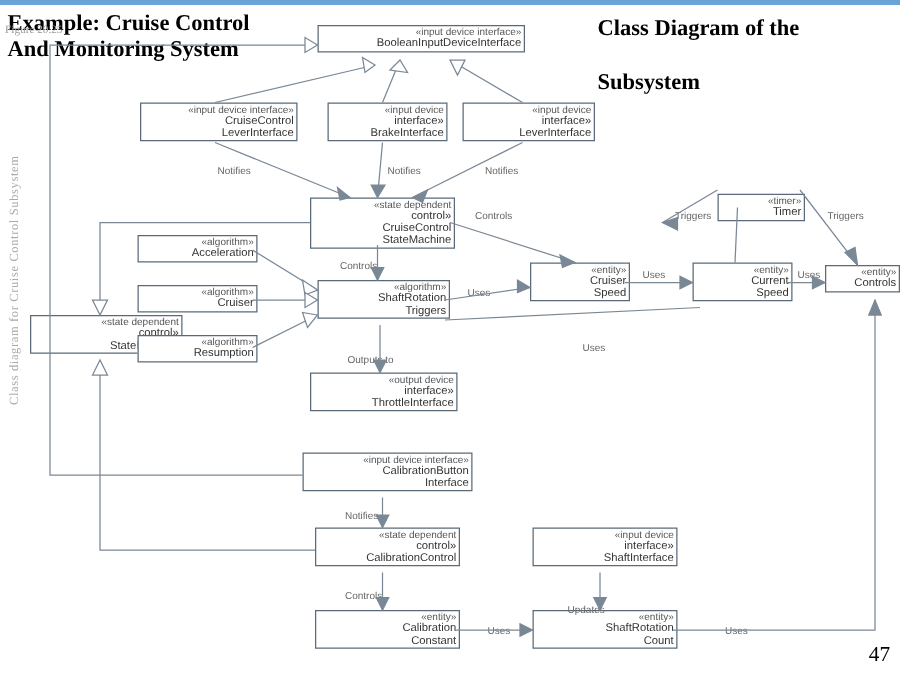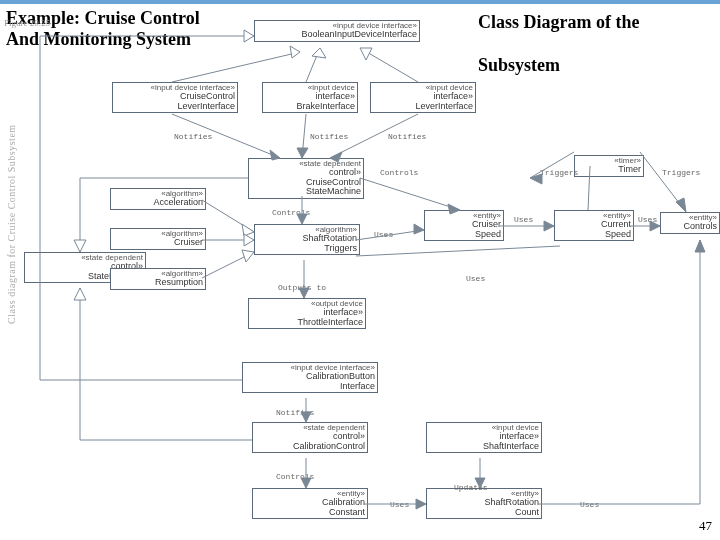--- a/index.html
+++ b/index.html
@@ -2,25 +2,25 @@
 <html><head>
 <meta charset="utf-8">
 <style>
 html,body{margin:0;padding:0;width:720px;height:540px;background:#fff;font-family:"Times New Roman",serif;color:#000;overflow:hidden}
 .slide{position:relative;width:720px;height:540px}
 .topbar{position:absolute;left:0;top:0;width:720px;height:4px;background:#6aa4d6}
 .title-left{position:absolute;left:6px;top:8px;font-size:18px;font-weight:bold;line-height:1.15}
 .title-right{position:absolute;left:478px;top:12px;font-size:18px;font-weight:bold;line-height:1.2}
 .figcap{position:absolute;left:4px;top:18px;font-size:9px;font-weight:normal;color:#999}
 .rotcap{position:absolute;left:6px;top:64px;width:14px;height:260px;font-size:10px;color:#aaa;writing-mode:vertical-rl;transform:rotate(180deg);letter-spacing:.5px}
-.pagenum{position:absolute;right:8px;bottom:6px;font-size:13px}
+.pagenum{position:absolute;right:8px;bottom:6px;font-size:17px}
 
 .box{position:absolute;border:1px solid #5a6a7a;background:#fff;font-size:9px;text-align:right;padding:1px 2px;line-height:1.05;color:#333;font-family:Liberation Sans, sans-serif}
 .box .st{font-size:8px;color:#555}
-.lbl{position:absolute;font-size:8px;color:#666;font-family:Liberation Mono, monospace;background:transparent;white-space:nowrap}
+.lbl{position:absolute;font-size:8px;color:#666;font-family:Liberation Sans, sans-serif;background:transparent;white-space:nowrap}
 .edges{position:absolute;left:0;top:0;width:720px;height:540px;pointer-events:none}
 .edges line{stroke:#7a8896;stroke-width:1}
 .edges polyline{stroke:#7a8896;stroke-width:1;fill:none}
 .edges polygon{fill:#fff;stroke:#7a8896;stroke-width:1}
 .edges .solidarrow{fill:#7a8896;stroke:#7a8896}
 </style>
 </head>
 <body>
 <div class="slide">
 <div class="topbar"></div>

